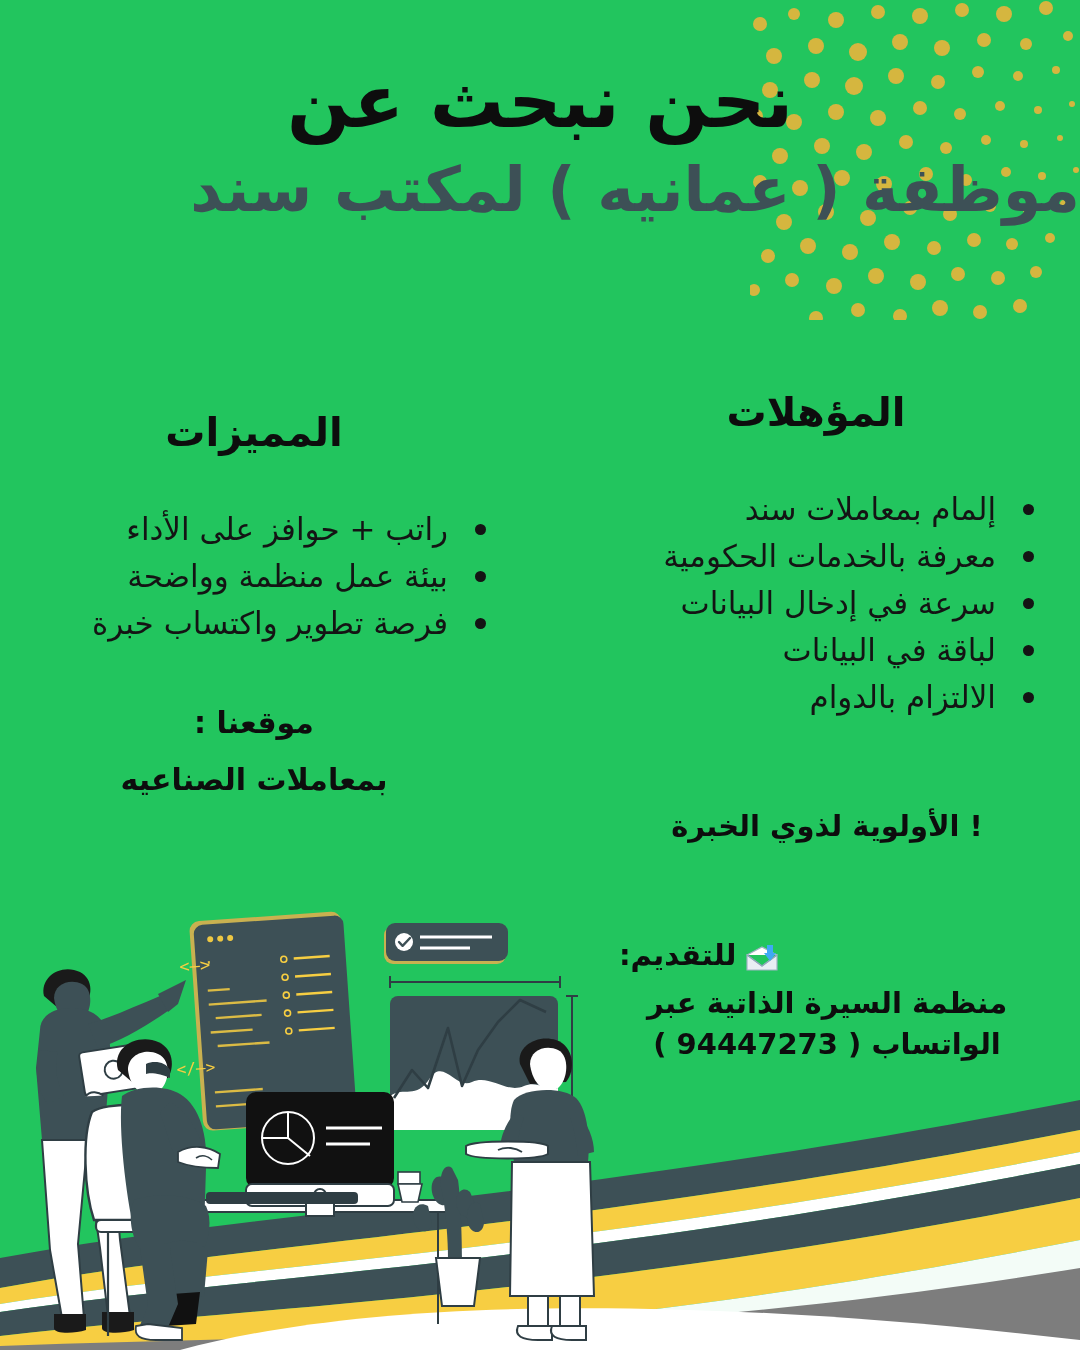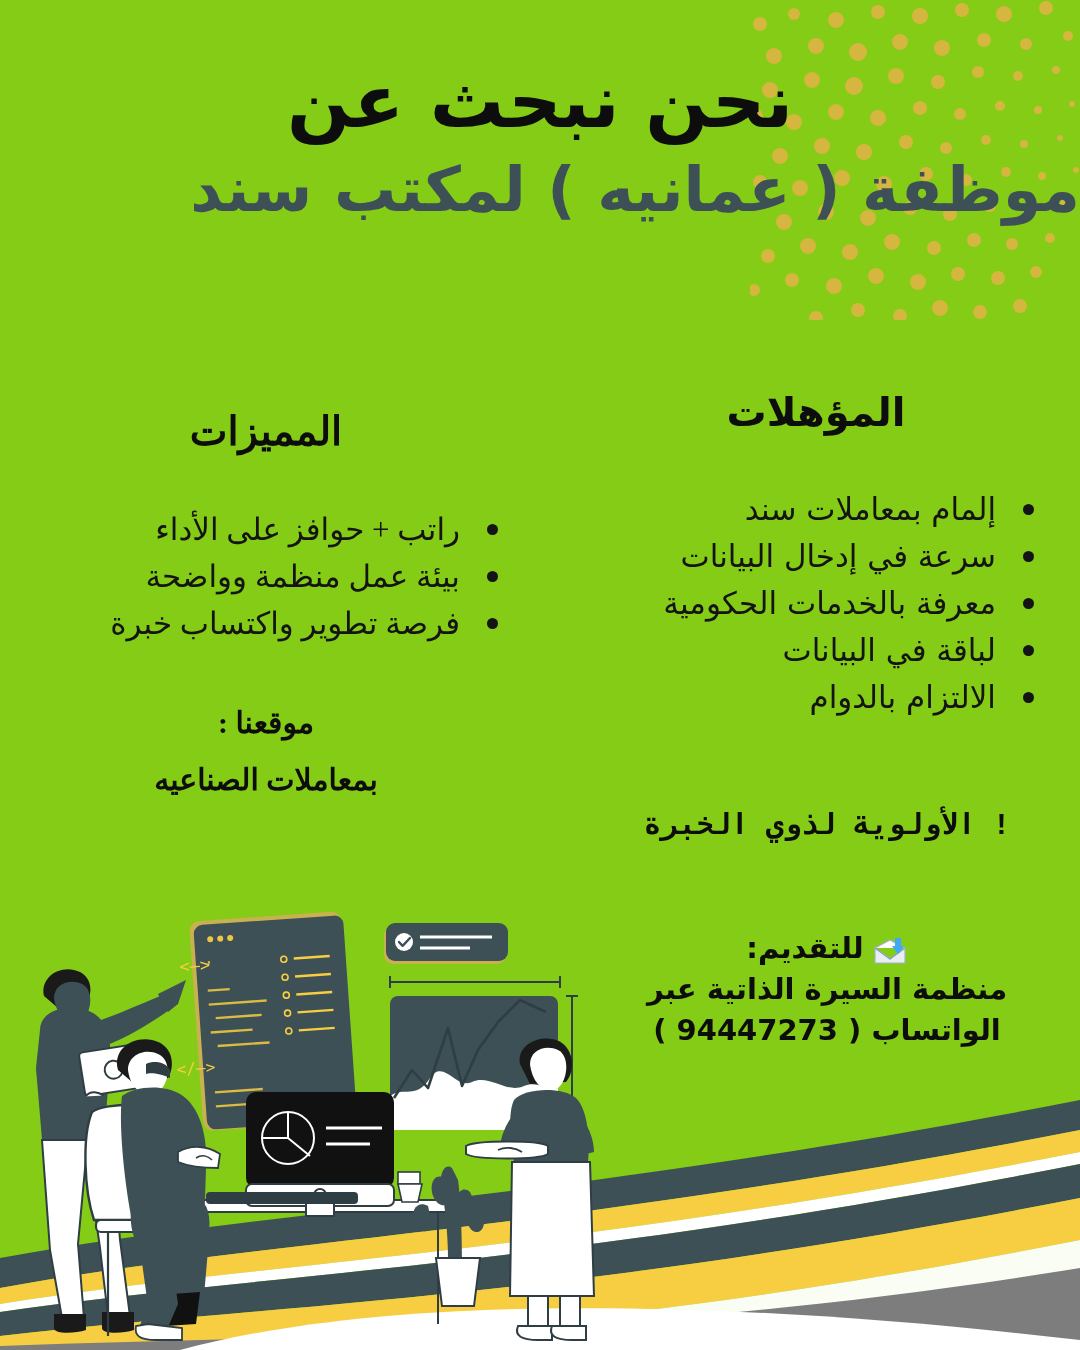--- a/index.html
+++ b/index.html
@@ -2,41 +2,41 @@
 <html lang="ar" dir="rtl"><head>
 <meta charset="utf-8">
 <style>
   html,body{margin:0;padding:0;}
   body{
     width:1080px;height:1350px;
     background:#F7CE42;
     font-family:"DejaVu Sans","Liberation Sans",sans-serif;
     overflow:hidden;position:relative;
   }
-  #poster{position:relative;width:1080px;height:1350px;overflow:hidden;background:#84cc16;}
+  #poster{position:relative;width:1080px;height:1350px;overflow:hidden;background:#22c55e;}
 
   
   .dots{position:absolute;top:0;right:0;width:330px;height:320px;pointer-events:none;}
 
   
   .headline-wrap{position:absolute;top:62px;left:0;width:1080px;text-align:center;}
   .headline{
     font-size:74px;font-weight:bold;color:#0D0D0D;
     letter-spacing:-1px;line-height:1.08;margin:0;
     font-family:"DejaVu Sans","Liberation Sans",sans-serif;
   }
   .subheadline{
     font-size:62px;font-weight:bold;color:#3D5056;
     letter-spacing:-1px;line-height:1.1;margin:14px 0 12px 0;text-align:right;
   }
 
   
   .col{position:absolute;}
   .col-qual{top:392px;right:38px;width:430px;text-align:right;}
-  .col-perk{top:412px;left:36px;width:470px;text-align:right;font-family:Liberation Serif, serif;}
+  .col-perk{top:412px;left:24px;width:470px;text-align:right;}
 
   .sec-title{
     font-size:40px;font-weight:bold;color:#0D0D0D;
     margin:0 0 54px 0;line-height:1;
   }
   .col-qual .sec-title{text-align:center;padding-right:22px;}
   .col-perk .sec-title{text-align:center;padding-right:10px;}
 
   ul.blist{list-style:none;margin:0;padding:0;}
   ul.blist li{
@@ -49,25 +49,25 @@
   }
 
   
   .loc{margin-top:56px;text-align:center;padding-right:10px;}
   .loc-label{font-size:30px;font-weight:bold;color:#0D0D0D;line-height:1.35;margin:16px;}
   .loc-value{font-size:30px;font-weight:bold;color:#0D0D0D;line-height:1.35;margin:0;}
 
   
   .note{position:absolute;right:38px;width:430px;text-align:center;}
   .note-priority{top:806px;}
-  .note-priority p{margin:0;font-size:29px;font-weight:bold;color:#0D0D0D;line-height:1.42;font-family:Liberation Mono, monospace;}
+  .note-priority p{margin:0;font-size:29px;font-weight:bold;color:#0D0D0D;line-height:1.42;}
   .note-apply{top:928px;}
   .apply-head{
-    margin:0;font-size:29px;font-weight:bold;color:#0D0D0D;
-    line-height:1.42;display:flex;justify-content:center;align-items:center;gap:8px;
+    margin:7px;font-size:29px;font-weight:bold;color:#0D0D0D;
+    line-height:1.42;display:flex;align-items:center;gap:8px;
     flex-direction:row-reverse;
   }
   .apply-body{margin:0;font-size:29px;font-weight:bold;color:#0D0D0D;line-height:1.42;}
   .mail-ico{display:inline-block;width:36px;height:28px;vertical-align:middle;}
 
   
   .illus{position:absolute;left:0;bottom:0;width:640px;height:450px;}
   .waves{position:absolute;left:0;bottom:0;width:1080px;height:260px;}
 </style>
 </head>
@@ -162,22 +162,22 @@
 
   <div class="headline-wrap">
     <h1 class="headline">نحن نبحث عن</h1>
     <h2 class="subheadline">موظفة ( عمانيه ) لمكتب سند</h2>
   </div>
 
   <div class="col col-qual">
     <h3 class="sec-title">المؤهلات</h3>
     <ul class="blist">
       <li>إلمام بمعاملات سند</li>
+      <li>معرفة بالخدمات الحكومية</li>
       <li>سرعة في إدخال البيانات</li>
-      <li>معرفة بالخدمات الحكومية</li>
       <li>لباقة في البيانات</li>
       <li>الالتزام بالدوام</li>
     </ul>
   </div>
 
   <div class="col col-perk">
     <h3 class="sec-title">المميزات</h3>
     <ul class="blist">
       <li>راتب + حوافز على الأداء</li>
       <li>بيئة عمل منظمة وواضحة</li>

